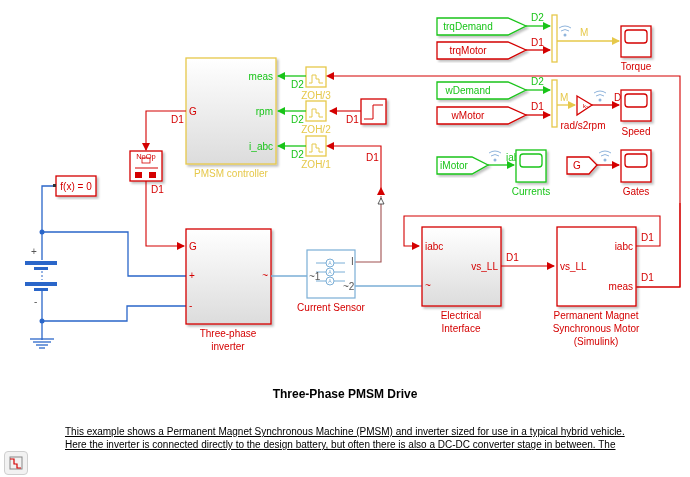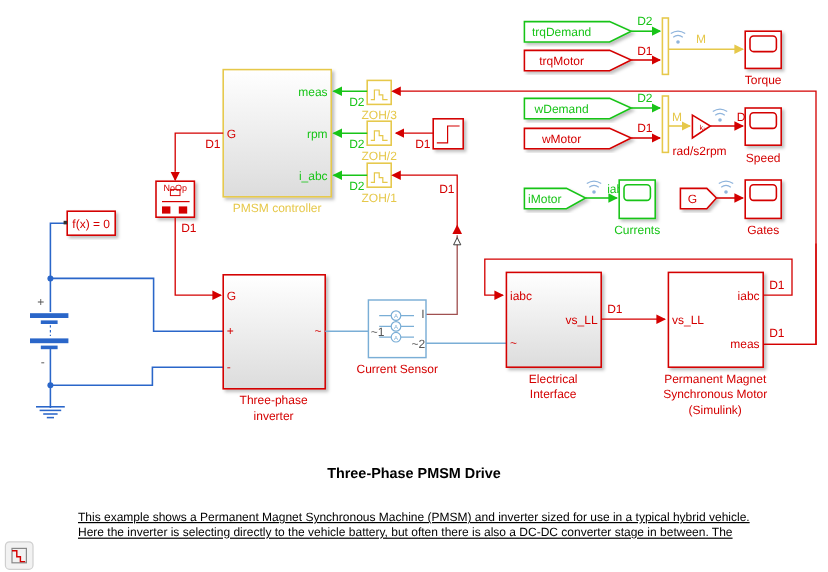--- a/index.html
+++ b/index.html
@@ -274,20 +274,20 @@
   </g>
   <polyline points="636,246 660,246 660,216 404,216 404,246 419,246" fill="none" stroke="#d40000" stroke-width="1.1" marker-end="url(#arR)"></polyline>
   <text class="lbl" x="641" y="241" fill="#d40000" font-size="9">D1</text>
   <polyline points="636,287 680,287 680,203" fill="none" stroke="#d40000" stroke-width="1.1"></polyline>
   <text class="lbl" x="641" y="281" fill="#d40000" font-size="9">D1</text>
 </svg>
 
 <div class="title">Three-Phase PMSM Drive</div>
 <div class="desc">
   <p>This example shows a Permanent Magnet Synchronous Machine (PMSM) and inverter sized for use in a typical hybrid vehicle.</p>
-  <p>Here the inverter is selecting directly to the vehicle battery, but often there is also a DC-DC converter stage in between. The</p>
+  <p>Here the inverter is connected directly to the design battery, but often there is also a DC-DC converter stage in between. The</p>
 </div>
 <div class="nav-btn">
   <svg width="22" height="22">
     <rect x="5" y="5" width="12" height="12" fill="none" stroke="#888" stroke-width="1"></rect>
     <path d="M5,7 h4 v5 h3 v4 h4" fill="none" stroke="#d40000" stroke-width="1.2"></path>
   </svg>
 </div>
 
 </body></html>

